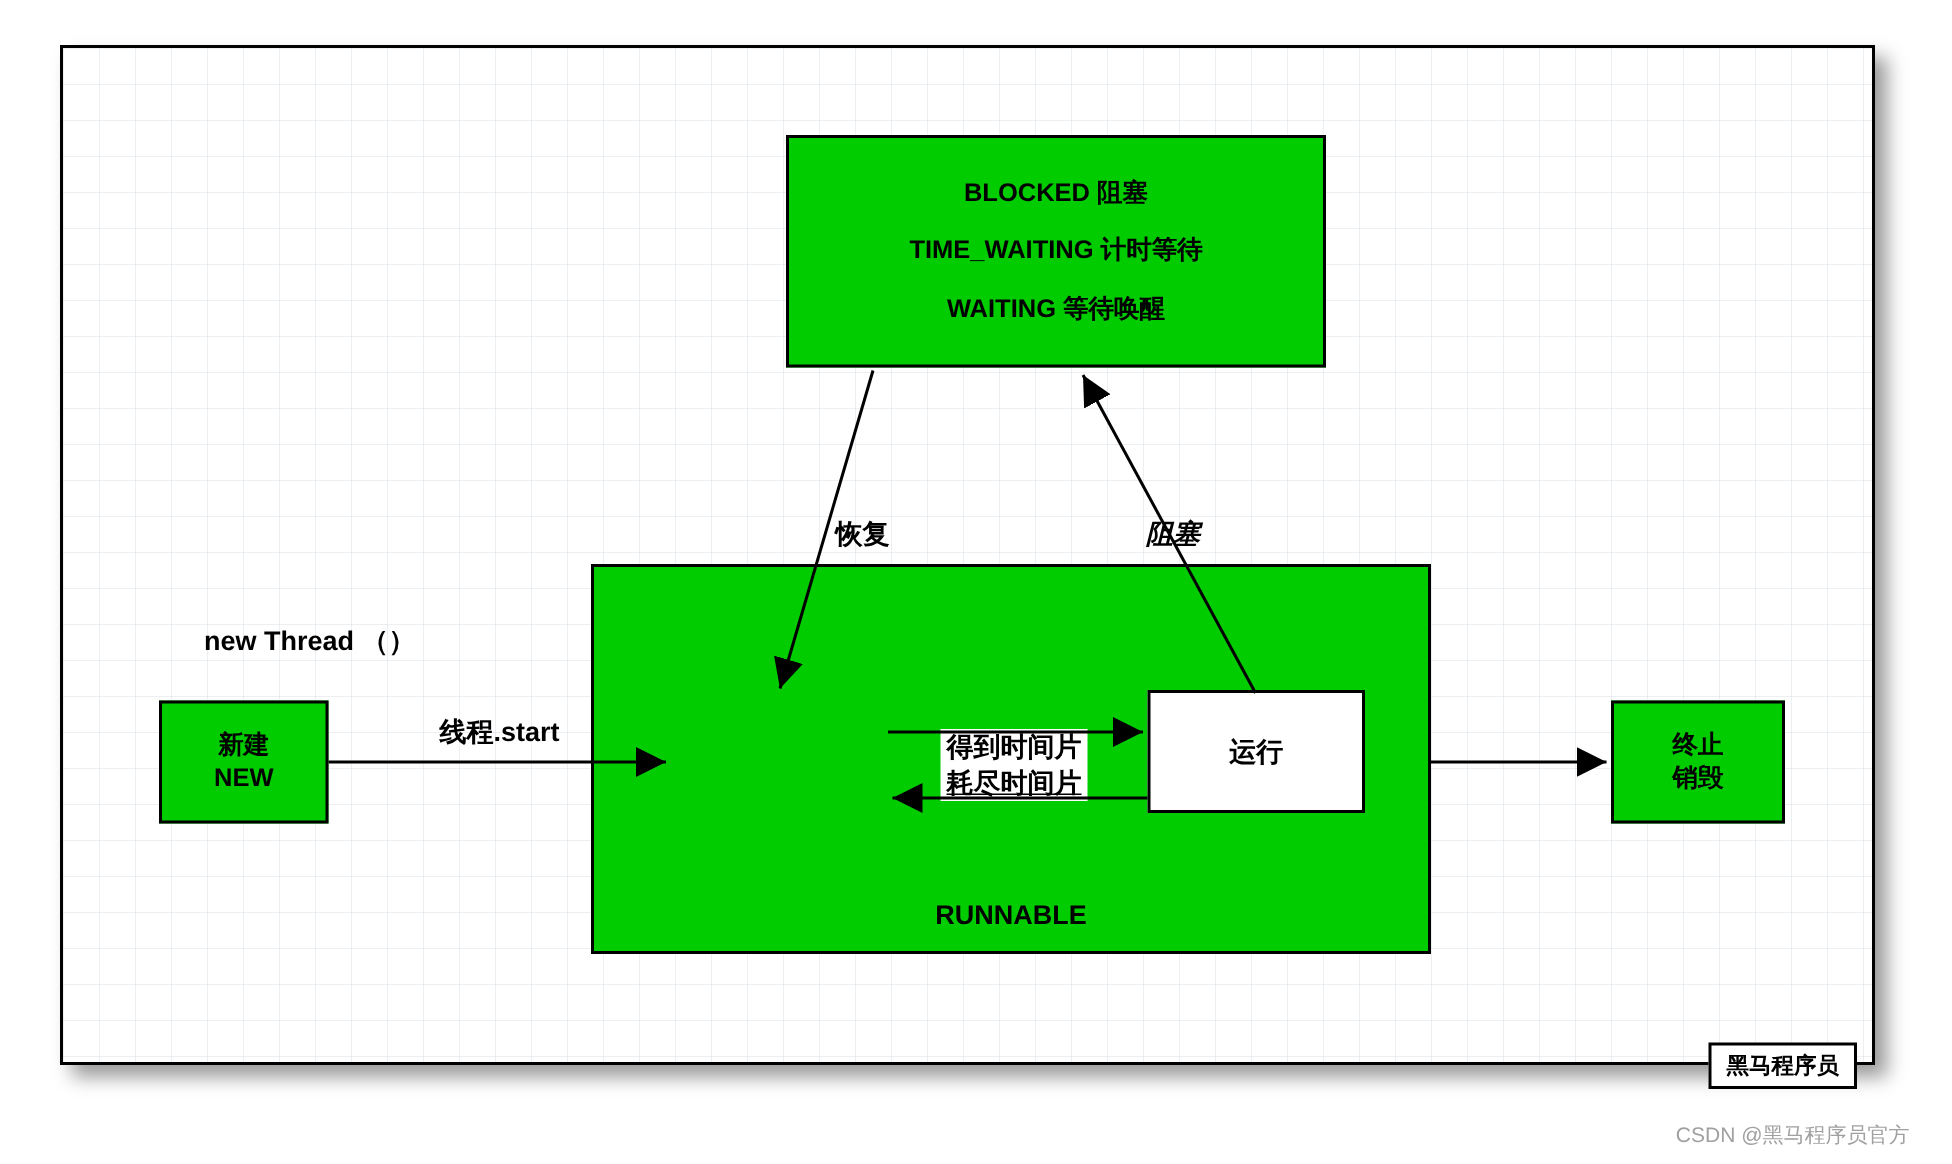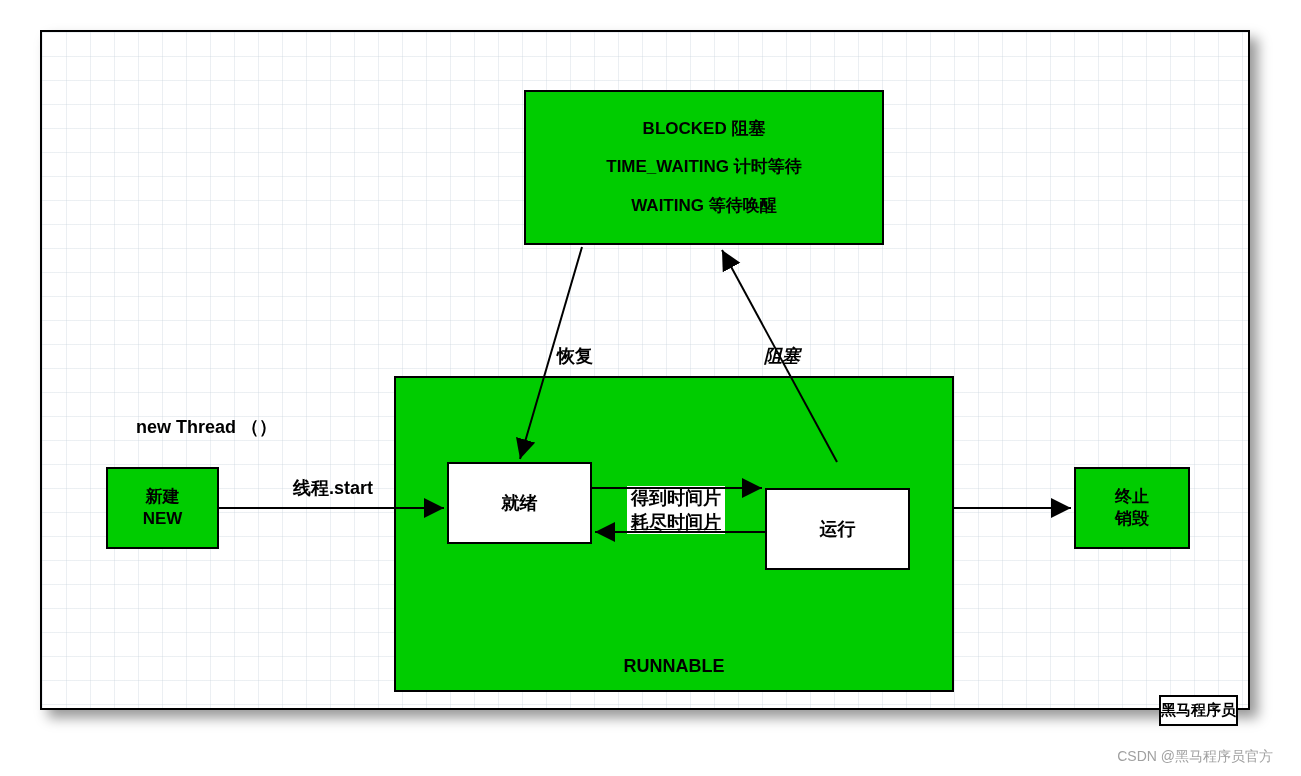--- a/index.html
+++ b/index.html
@@ -59,21 +59,21 @@
     background: #fff;
     font-weight: bold;
     font-size: 18px;
     padding: 0 4px;
     white-space: nowrap;
   }
   .watermark-box {
     position: absolute;
     border: 2px solid #000;
     background: #fff;
-    padding: 4px 0;
+    padding: 4px 10px;
     font-weight: bold;
     font-size: 15px;
   }
   .watermark-text {
     position: absolute;
     color: rgba(120,120,120,0.7);
     font-size: 14px;
   }
   svg.arrows {
     position: absolute;
@@ -86,29 +86,26 @@
 <body>
 
 <div class="frame">
 
   <div class="node-green" style="left:440px; top:58px; width:360px; height:155px; font-size:17px; gap:16px;margin-left:42px;">
     <div>BLOCKED    阻塞</div>
     <div>TIME_WAITING   计时等待</div>
     <div>WAITING   等待唤醒</div>
   </div>
 
-  <div class="node-green" style="left:352px; top:344px; width:560px; height:316px; justify-content:flex-end; padding-bottom:12px;">
+  <div class="node-green" style="left:352px; top:344px; width:560px; height:260px; justify-content:flex-end; padding-bottom:12px;">
     <span style="font-size:18px;">RUNNABLE</span>
   </div>
 
-  <div class="node-plain" style="left:405px; top:430px; width:145px; height:82px;">
-    <span>就绪</span>
-  </div>
 
-  <div class="node-plain" style="left:723px; top:456px; width:145px; height:82px;">
+  <div class="node-plain" style="left:723px; top:428px; width:145px; height:82px;">
     <span>运行</span>
   </div>
 
   <div class="node-green" style="left:1032px; top:435px; width:116px; height:82px; font-size:17px;">
     <div>终止</div>
     <div>销毁</div>
   </div>
 
   <div class="node-green" style="left:64px; top:435px; width:113px; height:82px; font-size:17px;">
     <div>新建</div>

